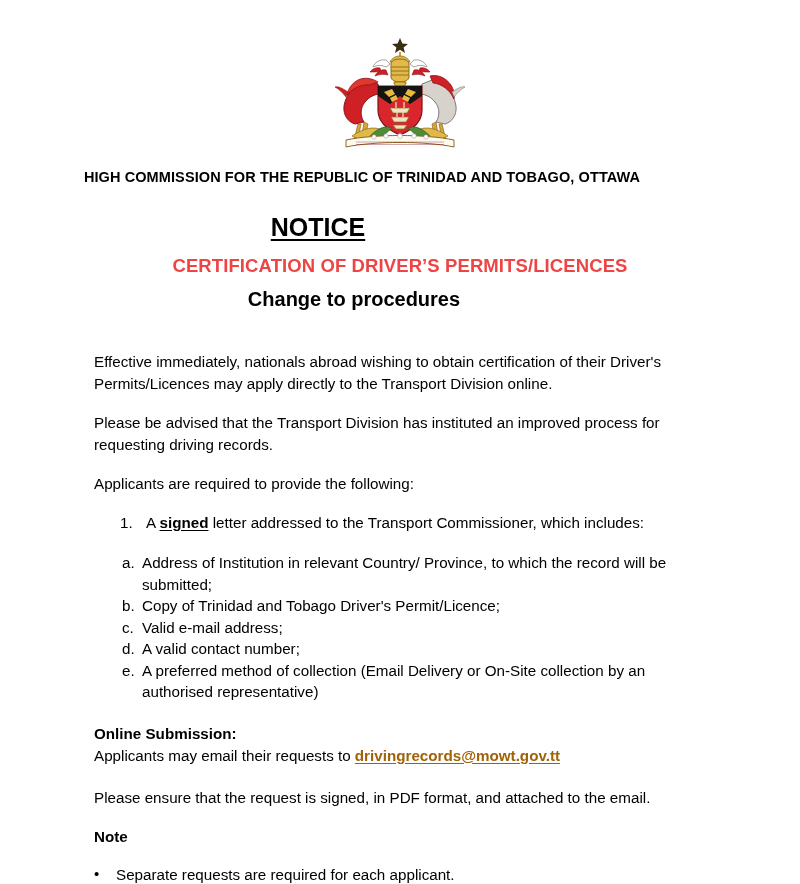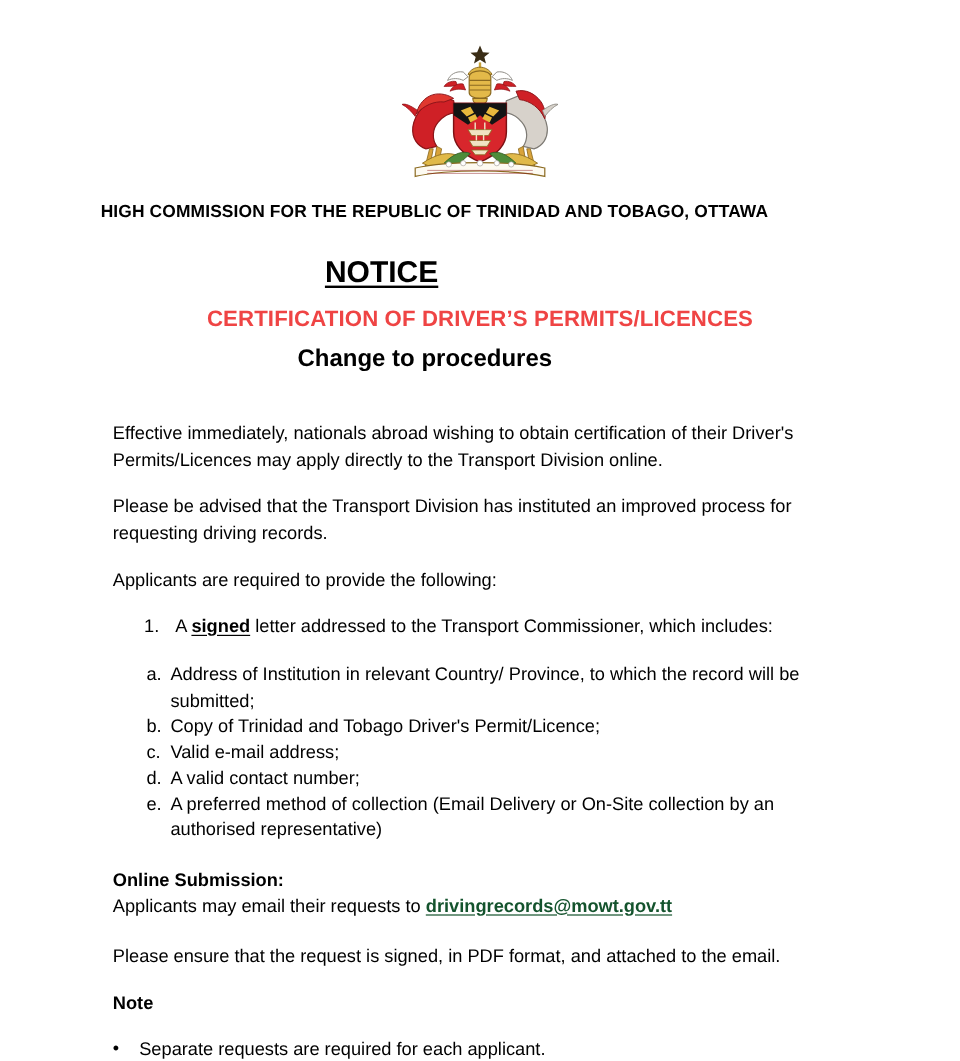--- a/index.html
+++ b/index.html
@@ -150,21 +150,21 @@
     font-weight: bold;
     margin: 0;
     line-height: 22px;
   }
   .tight {
     margin: 0;
     line-height: 22px;
   }
 
   a.maillink {
-    color: #14532d;
+    color: #a16207;
     font-weight: bold;
     text-decoration: underline;
     text-underline-offset: 2px;
   }
 
   .note-head {
     font-weight: bold;
     margin: 0 0 16px 0;
     line-height: 22px;
   }

